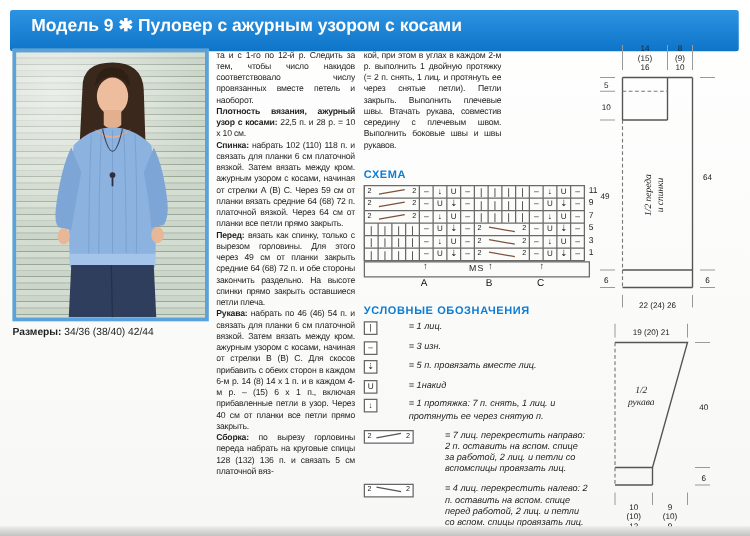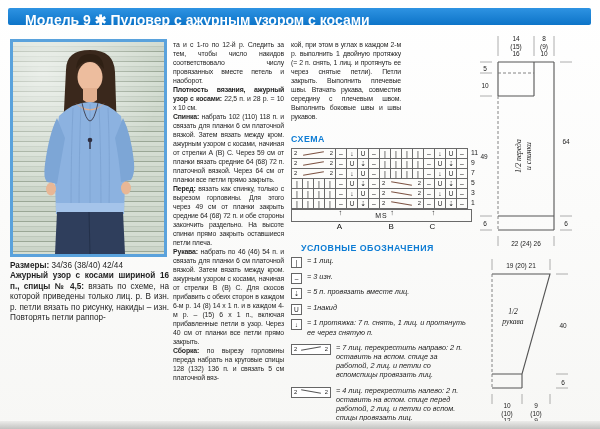--- a/index.html
+++ b/index.html
@@ -2,39 +2,39 @@
 <html><head>
 <meta charset="utf-8">
 <style>
   html,body{margin:0;padding:0;}
   body{width:600px;height:429px;overflow:hidden;position:relative;
        background:linear-gradient(#ffffff,#f7f7f5);
        font-family:"Liberation Sans",sans-serif;color:#1f1f1f;}
   .bottom-edge{position:absolute;left:0;right:0;bottom:0;height:8px;
        background:linear-gradient(#ececea,#c2c2c0);}
   
-  .banner{position:absolute;left:8px;top:8px;width:566px;height:17px;
+  .banner{position:absolute;left:8px;top:8px;width:566px;height:33px;
        background:linear-gradient(180deg,#2e93e2,#0d74c8);border-radius:2px;
        color:#fff;font-weight:bold;font-size:14px;line-height:25px;padding-left:17px;}
   
   .photo{position:absolute;left:10px;top:39px;width:151px;height:212px;
        border:3px solid #5aa2dc;overflow:hidden;background:#c8d2c6;}
   .slats{position:absolute;inset:0;
        background:repeating-linear-gradient(180deg,#d4ddd2 0 4px,#bdc8bb 4px 5px,#cbd5c9 5px 9px,#9aa796 9px 10px);}
   .glow{position:absolute;inset:0;background:radial-gradient(circle at 20% 15%,rgba(255,255,255,.55),rgba(255,255,255,0) 55%);}
   .photo svg{position:absolute;inset:0;}
   
   .col{position:absolute;text-align:justify;overflow:hidden;}
   .col p{margin:0;}
   #col1{left:10px;top:261px;width:159px;height:162px;font-size:8.2px;line-height:10.4px;}
   #col2{left:173px;top:40px;width:111px;height:388px;font-size:6.9px;line-height:9px;letter-spacing:-0.15px;}
   #col3{left:291px;top:40px;width:110px;height:96px;font-size:6.9px;line-height:9px;letter-spacing:-0.15px;}
   .blue-head{position:absolute;color:#0d7cd4;font-weight:bold;font-size:8.8px;letter-spacing:.5px;}
   #schema-head{left:291px;top:134px;}
-  #legend-head{left:301px;top:243px;}
+  #legend-head{left:291px;top:243px;}
   
   .chart{position:absolute;left:291px;top:148px;}
   .grid{display:grid;grid-template-columns:repeat(16,10px);grid-auto-rows:9px;gap:1px;
         background:#6a6a6a;border:1px solid #6a6a6a;width:max-content;float:left;}
   .cell{background:#fcfcfa;font-size:6.8px;line-height:9px;text-align:center;color:#222;position:relative;}
   .sym-k{font-size:7.4px;}
   .sym-sl{font-weight:bold;}
   .sym-yo{font-size:6.4px;}
   .sym-k2{font-size:6.8px;}
   .cable{grid-column:span 4;display:flex;justify-content:space-between;align-items:center;
@@ -51,21 +51,21 @@
   .markers{position:relative;width:179px;height:11px;}
   .markers span{position:absolute;font-size:8px;color:#111;transform:translateX(-50%);}
   .pos-a{left:27%;} .pos-b{left:56%;} .pos-c{left:79%;}
   
   .legend{position:absolute;left:291px;top:256px;width:180px;}
   .lg-item{display:flex;align-items:flex-start;margin-bottom:3.6px;}
   .lg-icon{flex:0 0 auto;border:1px solid #666;background:#fff;width:9px;height:9px;
            font-size:6.6px;line-height:9px;text-align:center;margin:1px 5px 0 0;color:#222;}
   .lg-cable{width:34px;display:flex;justify-content:space-between;padding:0 2px;position:relative;font-size:5.8px;align-items:center;}
   .lg-cable .ln{left:9px;right:9px;background:#555;}
-  .lg-text{font-style:italic;font-size:7.3px;line-height:9.2px;color:#222;}
+  .lg-text{font-style:italic;font-size:7.3px;line-height:9.2px;color:#222;margin-left:20px;}
   .sp{margin-top:6px;}
   
   .diagram{position:absolute;}
   #body-diagram{left:472px;top:30px;}
   #sleeve-diagram{left:472px;top:256px;}
   svg text{font-family:"Liberation Sans",sans-serif;font-size:6.5px;fill:#222;}
   svg .it{font-family:"Liberation Serif",serif;font-style:italic;font-size:7.6px;}
 </style>
 </head>
 <body>
@@ -97,21 +97,20 @@
     <path d="M69 61 Q77 97 85 61" stroke="#3b3b4b" stroke-width="0.9" fill="none"></path>
     <circle cx="77" cy="98" r="2.3" fill="#2e2e40"></circle>
     <path d="M77 100 L77 107" stroke="#2e2e40" stroke-width="1.4"></path>
     <path d="M44 170 L110 170 L112 212 L42 212 Z" fill="#2f3e5c"></path>
     <path d="M76 170 L77 212" stroke="#24314a" stroke-width="1"></path>
   </svg>
 </div>
 
 <div class="col" id="col1">
   <p><b>Размеры:</b><span> 34/36 (38/40) 42/44</span></p>
-  <p><b>Ажурный узор с косами шириной 16 п., спицы № 4,5:</b><span> вязать по схеме, на которой приведены только лиц. р. В изн. р. петли вязать по рисунку, накиды – изн. Повторять петли раппор-</span></p>
 </div>
 
 <div class="col" id="col2">
   <p><span>та и с 1-го по 12-й р. Следить за тем, чтобы число накидов соответствовало числу провязанных вместе петель и наоборот.</span></p>
   <p><b>Плотность вязания, ажурный узор с косами:</b><span> 22,5 п. и 28 р. = 10 x 10 см.</span></p>
   <p><b>Спинка:</b><span> набрать 102 (110) 118 п. и связать для планки 6 см платочной вязкой. Затем вязать между кром. ажурным узором с косами, начиная от стрелки А (В) С. Через 59 см от планки вязать средние 64 (68) 72 п. платочной вязкой. Через 64 см от планки все петли прямо закрыть.</span></p>
   <p><b>Перед:</b><span> вязать как спинку, только с вырезом горловины. Для этого через 49 см от планки закрыть средние 64 (68) 72 п. и обе стороны закончить раздельно. На высоте спинки прямо закрыть оставшиеся петли плеча.</span></p>
   <p><b>Рукава:</b><span> набрать по 46 (46) 54 п. и связать для планки 6 см платочной вязкой. Затем вязать между кром. ажурным узором с косами, начиная от стрелки В (В) С. Для скосов прибавить с обеих сторон в каждом 6-м р. 14 (8) 14 x 1 п. и в каждом 4-м р. – (15) 6 x 1 п., включая прибавленные петли в узор. Через 40 см от планки все петли прямо закрыть.</span></p>
   <p><b>Сборка:</b><span> по вырезу горловины переда набрать на круговые спицы 128 (132) 136 п. и связать 5 см платочной вяз-</span></p>
 </div>

